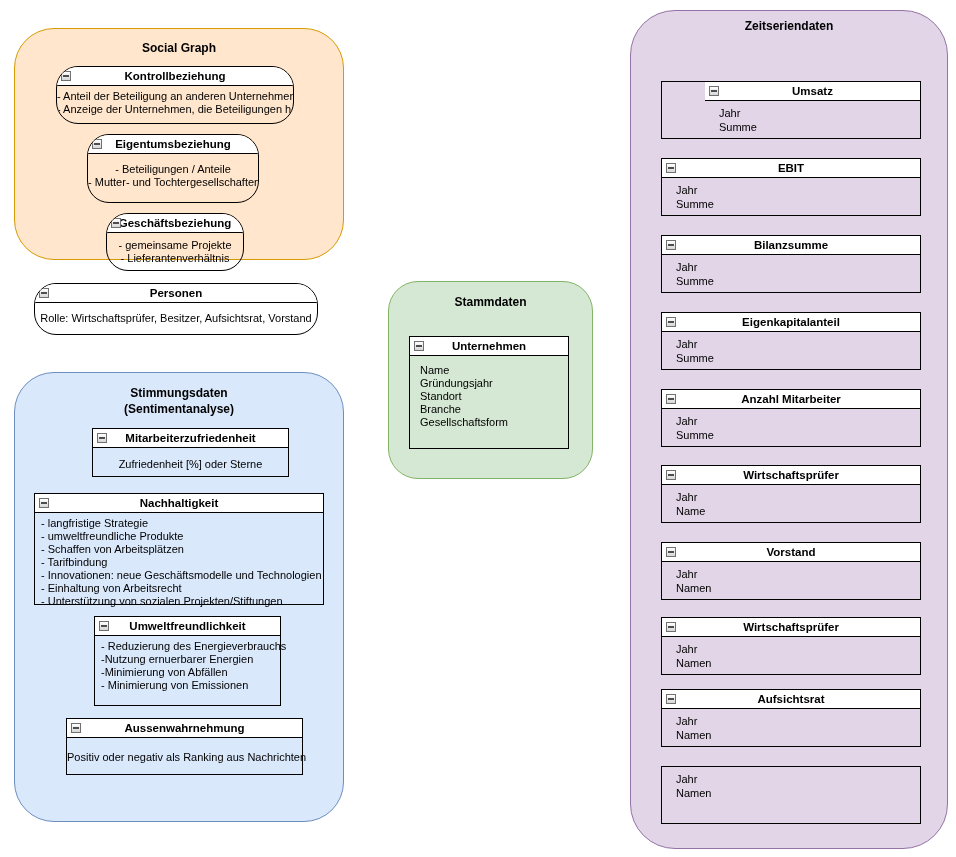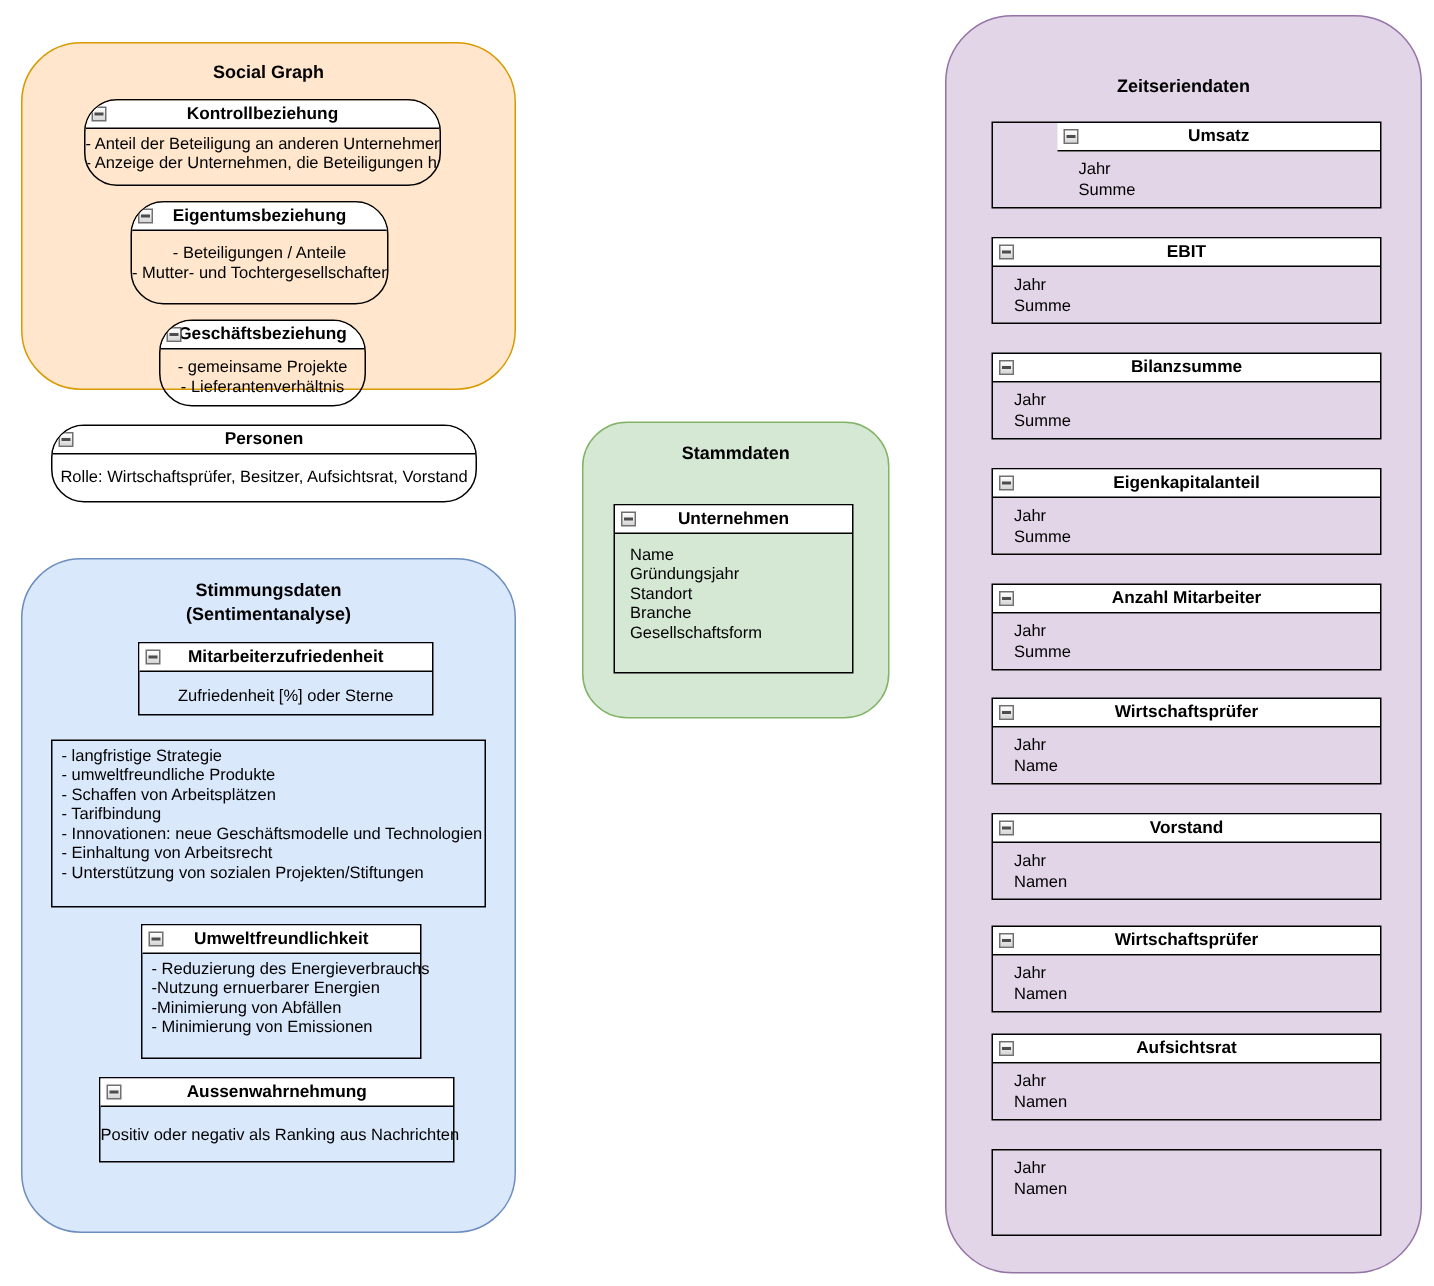--- a/index.html
+++ b/index.html
@@ -126,20 +126,24 @@
     <div class="entity-header">
       <span class="collapse-icon"></span>
       <span>Mitarbeiterzufriedenheit</span>
     </div>
     <div class="entity-body center" style="padding-top:10px;">
       <div class="line">Zufriedenheit [%] oder Sterne</div>
     </div>
   </div>
 
   <div class="entity" style="left:19px;top:120px;width:290px;height:112px;">
+    <div class="entity-header">
+      <span class="collapse-icon"></span>
+      <span>Nachhaltigkeit</span>
+    </div>
     <div class="entity-body" style="padding-left:6px;padding-right:2px;">
       <div class="line">- langfristige Strategie</div>
       <div class="line">- umweltfreundliche Produkte</div>
       <div class="line">- Schaffen von Arbeitsplätzen</div>
       <div class="line">- Tarifbindung</div>
       <div class="line">- Innovationen: neue Geschäftsmodelle und Technologien</div>
       <div class="line">- Einhaltung von Arbeitsrecht</div>
       <div class="line">- Unterstützung von sozialen Projekten/Stiftungen</div>
     </div>
   </div>
@@ -180,21 +184,21 @@
       <div class="line">Name</div>
       <div class="line">Gründungsjahr</div>
       <div class="line">Standort</div>
       <div class="line">Branche</div>
       <div class="line">Gesellschaftsform</div>
     </div>
   </div>
 </div>
 
 <div class="group" style="left:630px;top:10px;width:318px;height:839px;background:#E1D5E7;border-color:#9673A6;border-radius:45px;">
-  <div class="group-title" style="margin-top:39px;">Zeitseriendaten</div>
+  <div class="group-title" style="margin-top:8px;">Zeitseriendaten</div>
 
   <div class="entity" style="left:30px;top:70px;width:260px;height:58px;padding-left:43px;">
     <div class="entity-header">
       <span class="collapse-icon"></span>
       <span>Umsatz</span>
     </div>
     <div class="entity-body zs-body">
       <div class="line">Jahr</div>
       <div class="line">Summe</div>
     </div>

